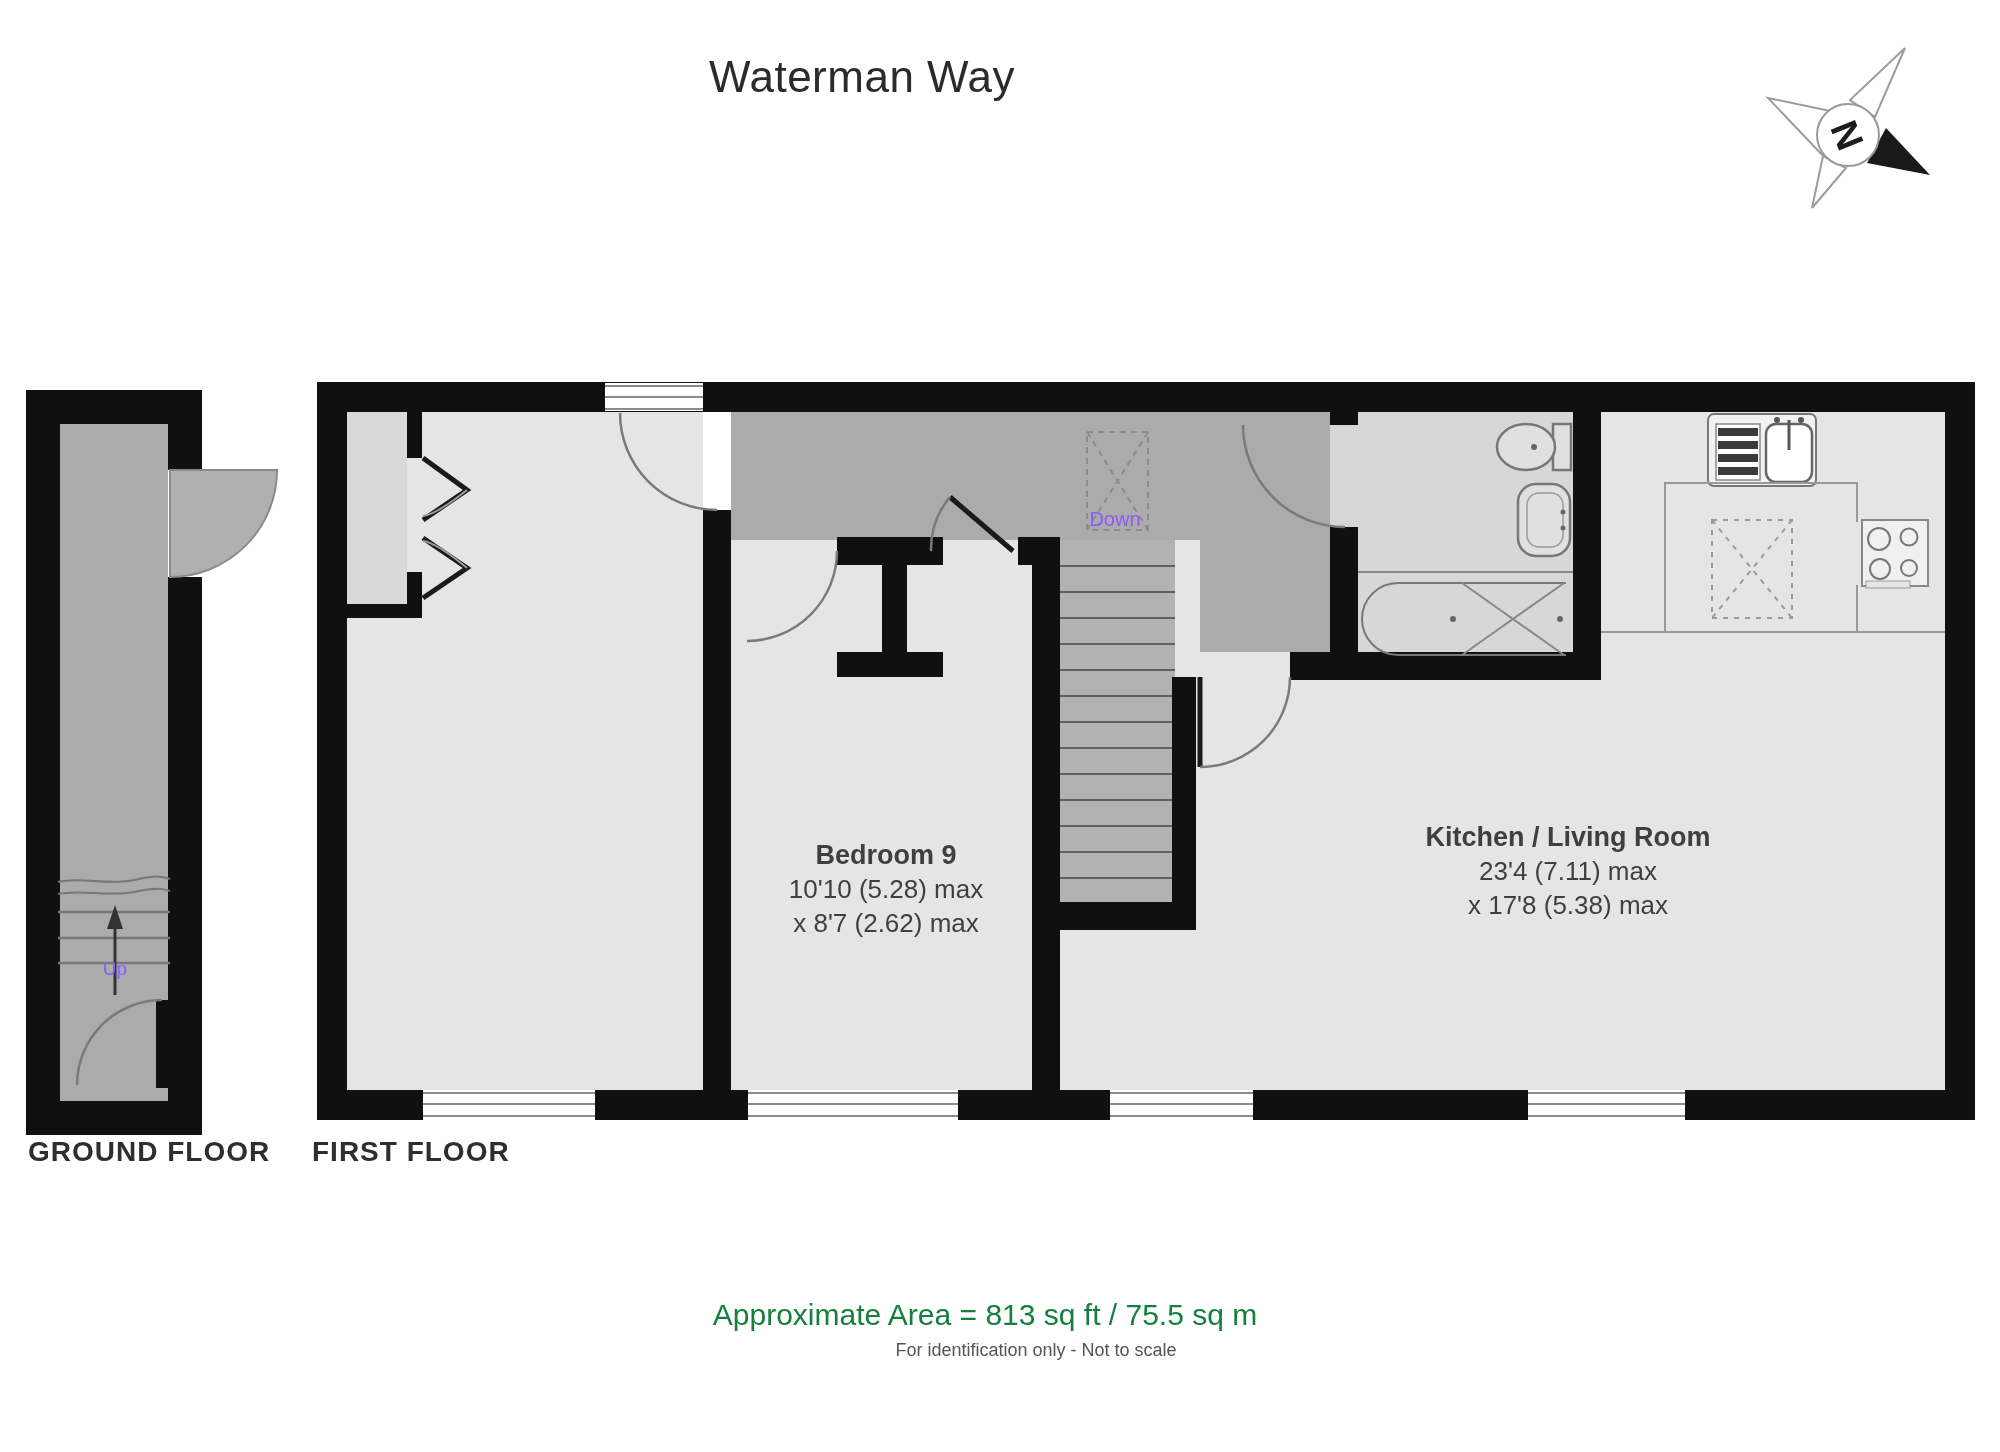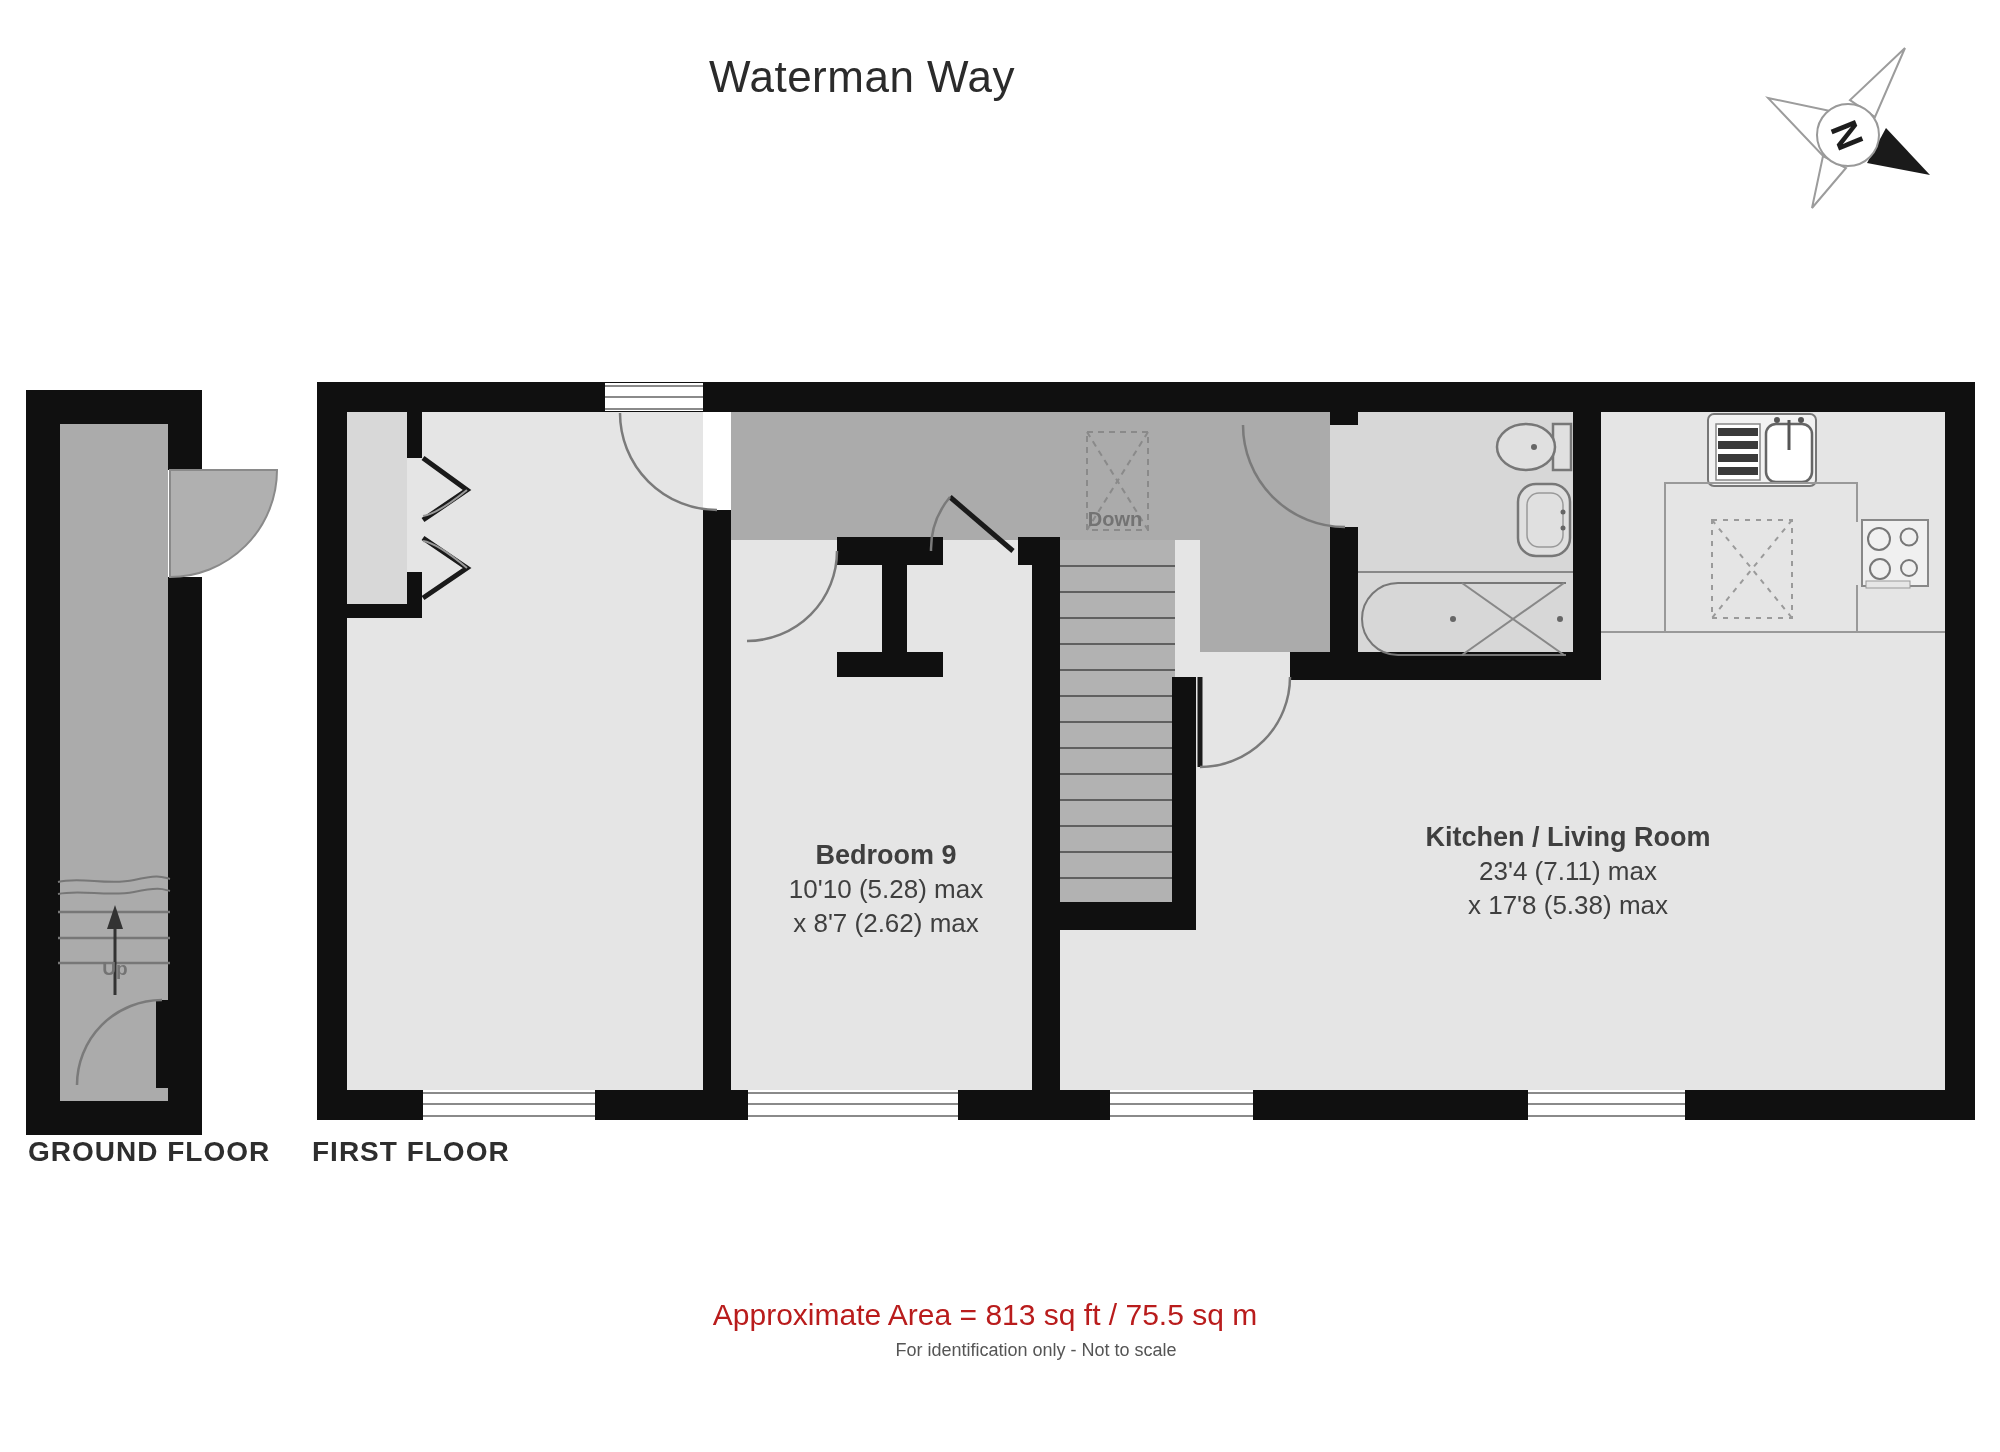--- a/index.html
+++ b/index.html
@@ -4,24 +4,24 @@
 <style>
   html,body{margin:0;padding:0;background:#fff;}
   .canvas{position:relative;width:2000px;height:1452px;background:#ffffff;
           font-family:"Liberation Sans",sans-serif;overflow:hidden;}
   .plan-svg{position:absolute;left:0;top:0;width:2000px;height:1452px;}
   .lbl{position:absolute;color:#3d3d3d;white-space:nowrap;}
   .title{font-size:44px;font-weight:normal;color:#2b2b2b;text-align:center;letter-spacing:0.5px;}
   .room-label{text-align:center;transform:translateX(-50%);font-size:26px;line-height:34px;color:#3f3f3f;}
   .room-label .rname{font-weight:bold;font-size:27px;}
   .floor-label{font-size:28px;font-weight:bold;color:#2e2e2e;letter-spacing:1px;}
-  .stair-label{font-weight:bold;color:#737373;transform:translateX(-50%);}
+  .stair-label{font-weight:normal;color:#8b5cf6;transform:translateX(-50%);}
   .up{font-size:19px;}
   .down{font-size:20px;}
-  .area-label{font-size:30px;color:#b91c1c;text-align:left;transform:translateX(-50%);}
+  .area-label{font-size:30px;color:#15803d;text-align:left;transform:translateX(-50%);}
   .disclaimer{font-size:18px;color:#555;text-align:center;transform:translateX(-50%);}
   .compass-n{font:bold 38px "Liberation Sans",sans-serif;fill:#1d1d1d;}
 </style>
 </head>
 <body>
 
 <div class="canvas">
 
   <svg class="plan-svg" viewBox="0 0 2000 1452">
 

